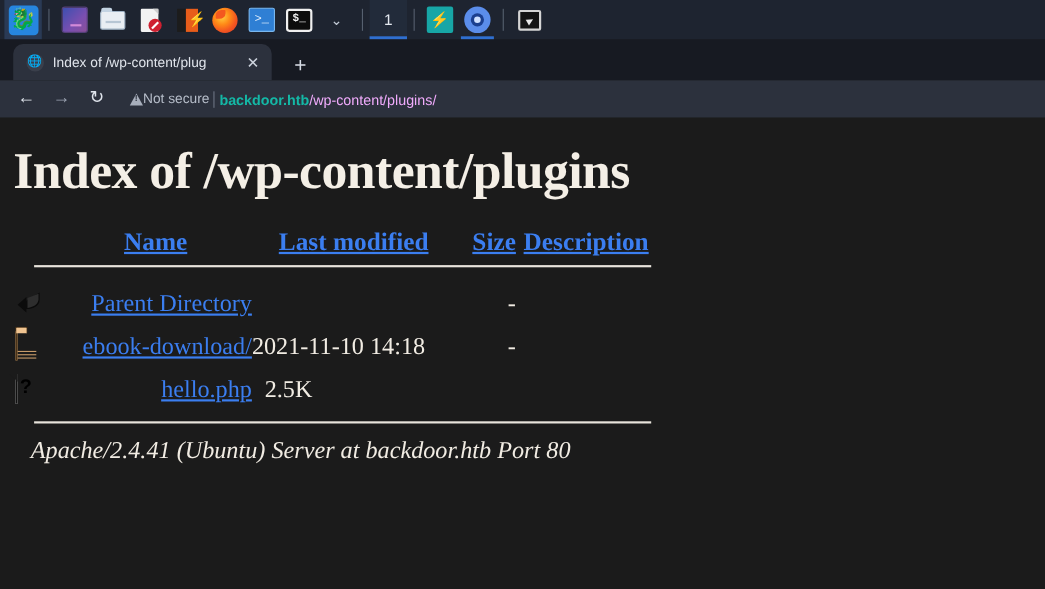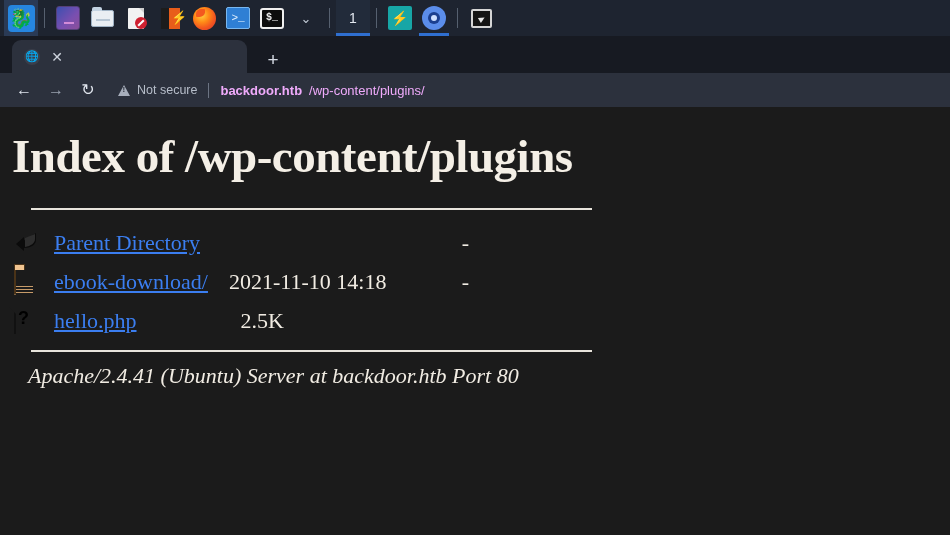--- a/index.html
+++ b/index.html
@@ -307,21 +307,20 @@
     display: flex; align-items: center; justify-content: center;
     color: #dfe4ec;
     font-size: 16px;
     line-height: 1;
   }
   .nav-btn.dim { color: #9aa2b0; }
   #omnibox {
     margin-left: 14px;
     display: flex;
     align-items: center;
-    gap: 7px;
     height: 26px;
   }
   .warn-tri {
     width: 0; height: 0;
     border-left: 6px solid transparent;
     border-right: 6px solid transparent;
     border-bottom: 11px solid #a8afbc;
     position: relative;
     flex: 0 0 auto;
   }
@@ -336,21 +335,21 @@
   }
   .notsecure {
     color: #b6bdc9;
     font-size: 12.5px;
   }
   .url-div {
     width: 1px; height: 15px;
     background: #6c7483;
     margin: 0 4px;
   }
-  .url-host { color: #f0abfc; font-size: 13px; font-weight: bold; }
+  .url-host { color: #14b8a6; font-size: 13px; font-weight: bold; }
   .url-path { color: #f0abfc; font-size: 13px; }
 
   
   #page {
     position: absolute;
     top: 107px; left: 0;
     width: 950px; height: 428px;
     background: #1b1b1b;
     overflow: hidden;
   }
@@ -376,21 +375,21 @@
     align-items: baseline;
     margin-bottom: 7px;
   }
   .hdr-row a {
     color: #3b7ef0;
     text-decoration: underline;
     font-weight: bold;
     font-size: 23px;
   }
   .c-icon  { width: 40px; flex: 0 0 40px; }
-  .c-name  { width: 175px; flex: 0 0 175px; }
+  .c-name  { width: 175px; flex: 0 0 175px; text-align: right; }
   .c-mod   { width: 185px; flex: 0 0 185px; }
   .c-size  { width: 55px;  flex: 0 0 55px; text-align: right; }
   .c-desc  { flex: 0 0 auto; padding-left: 7px; }
 
   .hdr-row .c-name { text-align: center; }
   .hdr-row .c-mod  { text-align: center; }
   .hdr-row .c-size { text-align: right; }
 
   hr.rule {
     border: none;
@@ -550,20 +549,21 @@
   <div class="tb-sep"></div>
 
   <div class="tb-slot">
     <span class="ic-term2"></span>
   </div>
 </div>
 
 <div id="tabstrip">
   <div id="tab-active">
     <span class="tab-favicon">🌐</span>
+    <span class="tab-title">Index of /wp-content/plug</span>
     <span class="tab-close">✕</span>
   </div>
   <div id="tab-new">+</div>
 </div>
 
 <div id="toolbar">
   <div class="nav-btn">←</div>
   <div class="nav-btn dim">→</div>
   <div class="nav-btn">↻</div>
 
@@ -575,20 +575,27 @@
       <span class="url-path">/wp-content/plugins/</span>
   </div>
 </div>
 
 <div id="page">
 
   <h1 id="h1">Index of /wp-content/plugins</h1>
 
   <div class="pre">
 
+    <div class="hdr-row">
+      <span class="c-icon"></span>
+      <span class="c-name"><a href="#">Name</a></span>
+      <span class="c-mod"><a href="#">Last modified</a></span>
+      <span class="c-size"><a href="#">Size</a></span>
+      <span class="c-desc"><a href="#">Description</a></span>
+    </div>
 
     <hr class="rule">
 
     <div class="rows">
 
       <div class="frow">
         <span class="c-icon">
           <span class="ap-icon ap-back">
             <svg width="24" height="23" viewBox="0 0 24 23" aria-hidden="true">
               <path d="M2 13 L10 6 L10 9.5 L22 2 L22 9 C22 14 16 17 10 17 L10 20 Z" fill="#0b0b0b"></path>

